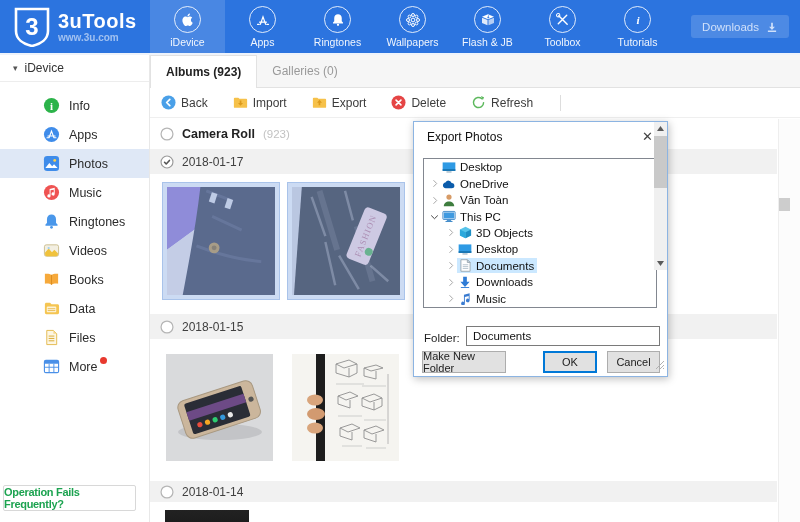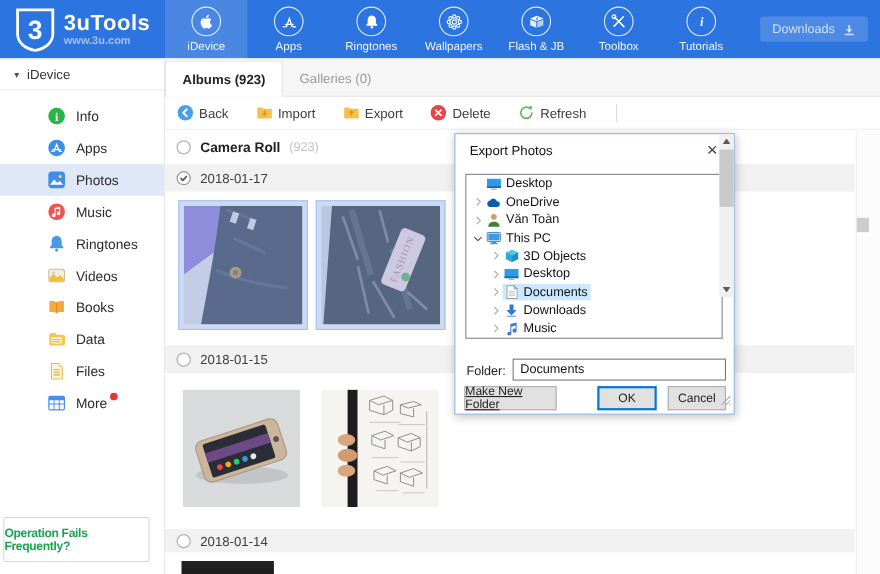--- a/index.html
+++ b/index.html
@@ -28,21 +28,21 @@
   .device-row{height:27px;border-bottom:1px solid #ededed;display:flex;align-items:center;padding-left:13px;gap:7px;}
   .device-caret{font-size:9px;color:#555;line-height:1;}
   .device-name{font-size:12px;color:#333;}
   #side-list{padding-top:9px;}
   .side-item{height:29px;display:flex;align-items:center;padding-left:43px;gap:9px;cursor:pointer;position:relative;}
   .side-item.selected{background:#dfe8f6;}
   .side-icon{width:17px;height:17px;display:flex;flex:0 0 auto;}
   .side-label{font-size:12.5px;color:#2b2b2b;}
   .side-count{font-size:17px;color:#b9b9b9;margin-left:46px;}
   .red-dot{width:7px;height:7px;border-radius:50%;background:#e8392e;position:relative;top:-6px;left:-6px;}
-  #fail-box{position:absolute;left:3px;bottom:11px;width:133px;height:41px;border:1px solid #d8d8d8;border-radius:2px;
+  #fail-box{position:absolute;left:3px;bottom:11px;width:133px;height:26px;border:1px solid #d8d8d8;border-radius:2px;
       display:flex;align-items:center;justify-content:center;cursor:pointer;background:#fff;}
   #fail-box span{font-size:11px;font-weight:bold;color:#1ca350;letter-spacing:-.3px;}
 
   
   #main{position:absolute;left:150px;top:55px;right:0;bottom:0;overflow:hidden;}
   #tabbar{height:33px;background:#f6f6f6;border-bottom:1px solid #e2e2e2;display:flex;}
   .tab{padding:0 15px;line-height:32px;font-size:12px;cursor:pointer;white-space:nowrap;}
   .tab.active{background:#fff;border:1px solid #e2e2e2;border-bottom:none;color:#222;font-weight:bold;height:33px;}
   .tab.inactive{color:#999;}
   #toolbar{height:30px;border-bottom:1px solid #efefef;background:#fff;display:flex;align-items:center;padding-left:11px;text-align:center;}
@@ -85,21 +85,21 @@
   .tree-sel-wrap.selected{background:#cbe8ff;}
   .tree-label{font-size:11.5px;color:#111;white-space:nowrap;}
   #tree-scroll{position:absolute;right:0;top:0;width:13px;height:148px;background:#f0f0f0;}
   .scroll-arrow{position:absolute;left:0;width:13px;height:13px;display:flex;align-items:center;justify-content:center;cursor:pointer;}
   #tree-scroll-thumb{position:absolute;left:0;top:14px;width:13px;height:52px;background:#c9c9c9;cursor:pointer;}
   #dlg-folder-label{position:absolute;left:10px;top:210px;font-size:11.5px;color:#222;}
   #dlg-folder-input{position:absolute;left:52px;top:204px;width:194px;height:20px;border:1px solid #7a7a7a;
       font-size:11.5px;color:#111;display:flex;align-items:center;padding-left:6px;background:#fff;cursor:text;}
   .dlg-btn{position:absolute;top:229px;height:22px;background:#e1e1e1;border:1px solid #adadad;
       display:flex;align-items:center;justify-content:center;font-size:11px;color:#222;cursor:pointer;}
-  #btn-newfolder{left:8px;width:84px;text-decoration:underline;}
+  #btn-newfolder{left:8px;width:84px;}
   #btn-ok{left:129px;width:54px;border:2px solid #0078d7;}
   #btn-cancel{left:193px;width:53px;}
   #dlg-grip{position:absolute;right:2px;bottom:2px;}
 </style>
 </head>
 <body>
 
 <div id="topbar">
   <div class="logo-area">
     <span class="logo-shield">

